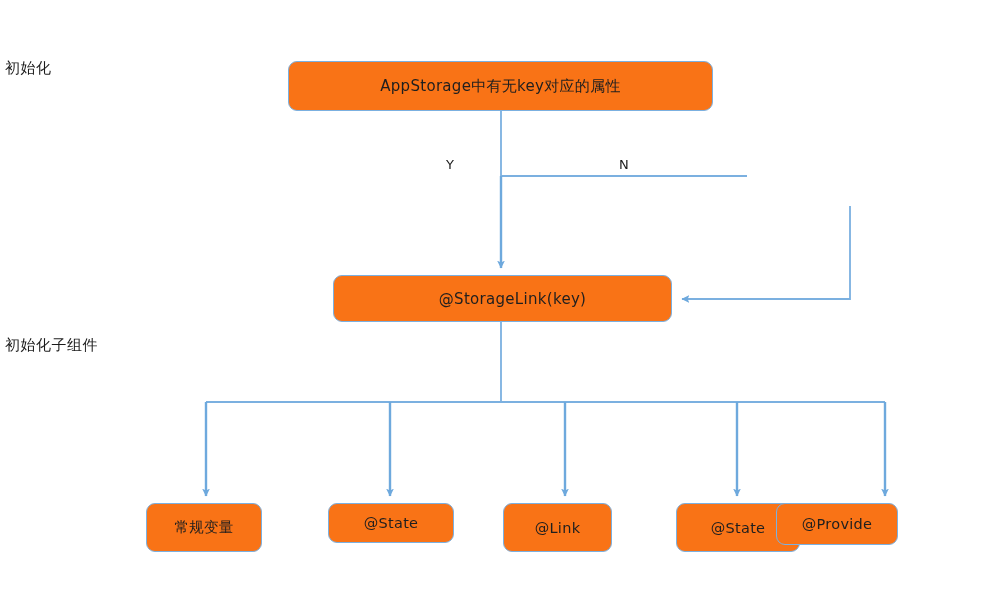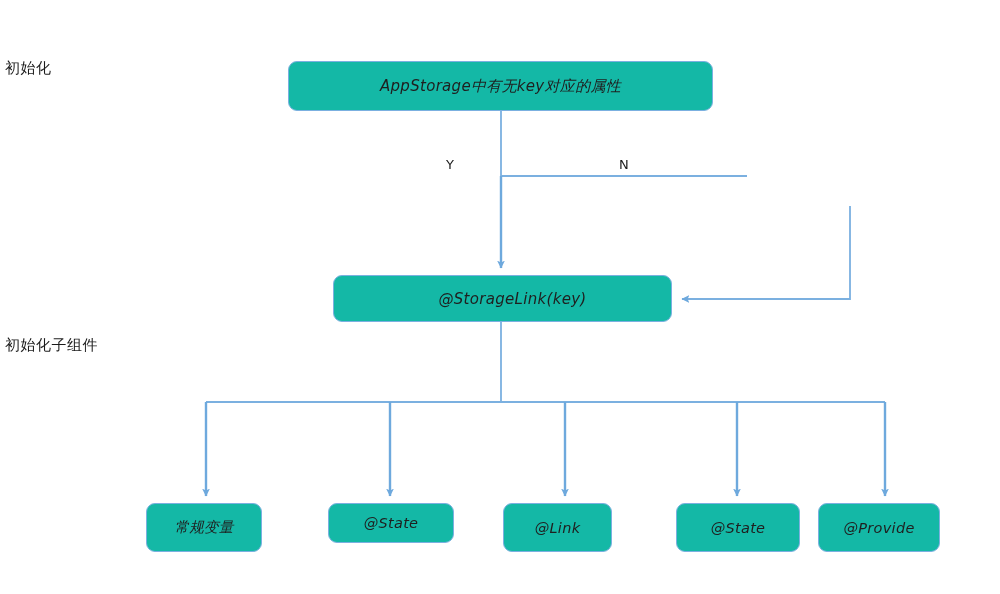--- a/index.html
+++ b/index.html
@@ -18,32 +18,31 @@
   .stage-label {
     position: absolute;
     font-size: 15px;
     color: #1a1a1a;
     letter-spacing: 0.5px;
     white-space: nowrap;
   }
   .node {
     position: absolute;
     box-sizing: border-box;
-    background: #14b8a6;
+    background: #f97316;
     border: 1.6px solid #7bb0e0;
     border-radius: 9px;
     display: flex;
     align-items: center;
     justify-content: center;
     color: #1f1f1f;
     font-size: 15px;
     letter-spacing: 0.3px;
     white-space: nowrap;
     box-shadow: 0 0 0 0 rgba(0,0,0,0);
-    font-style: italic;
   }
   .node.small { font-size: 14.5px; }
   .edge-label {
     position: absolute;
     font-size: 13px;
     color: #1a1a1a;
     white-space: nowrap;
   }
   svg.wires {
     position: absolute;
@@ -110,15 +109,15 @@
   <div class="node" style="left:333px; top:275px; width:339px; height:47px;padding-left:20px;">@StorageLink(key)</div>
 
   <div class="node small" style="left:146px; top:503px; width:116px; height:49px;">常规变量</div>
 
   <div class="node small" style="left:328px; top:503px; width:126px; height:40px;">@State</div>
 
   <div class="node small" style="left:503px; top:503px; width:109px; height:49px;">@Link</div>
 
   <div class="node small" style="left:676px; top:503px; width:124px; height:49px;">@State</div>
 
-  <div class="node small" style="left:818px; top:503px; width:122px; height:49px;">@Provide</div>
+  <div class="node small" style="left:776px; top:503px; width:122px; height:42px;">@Provide</div>
 
 </div>
 
 </body></html>

